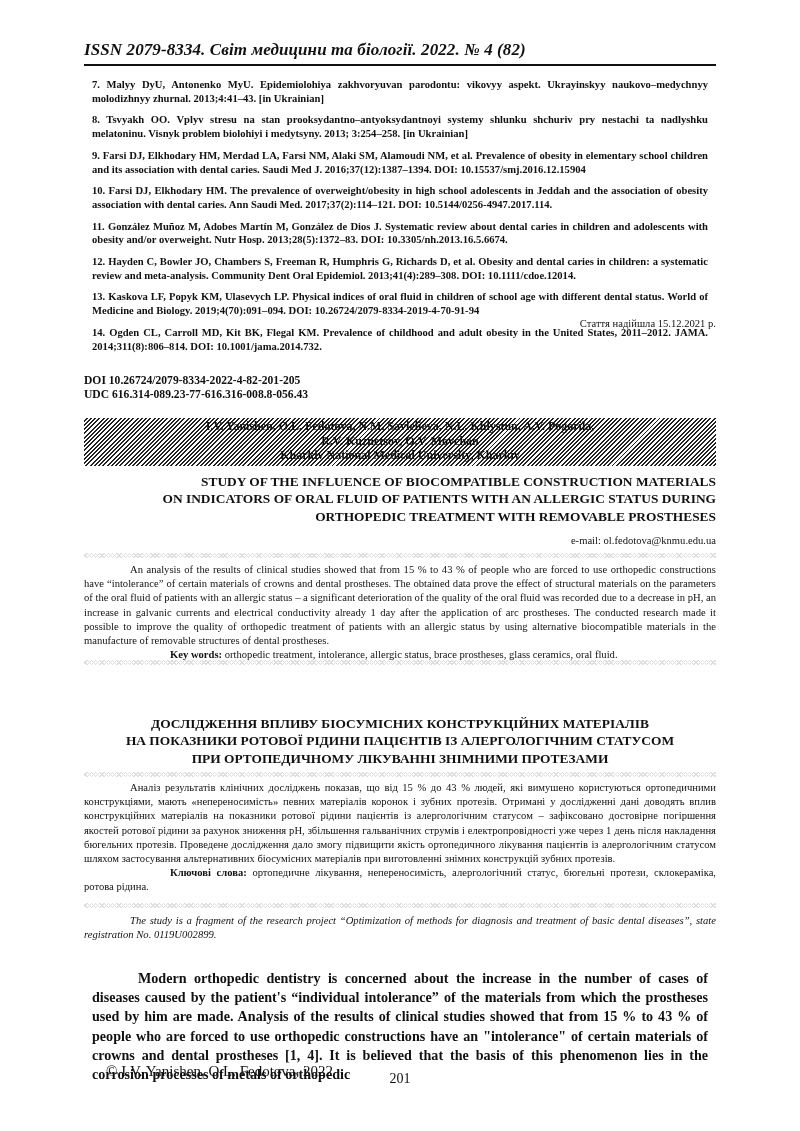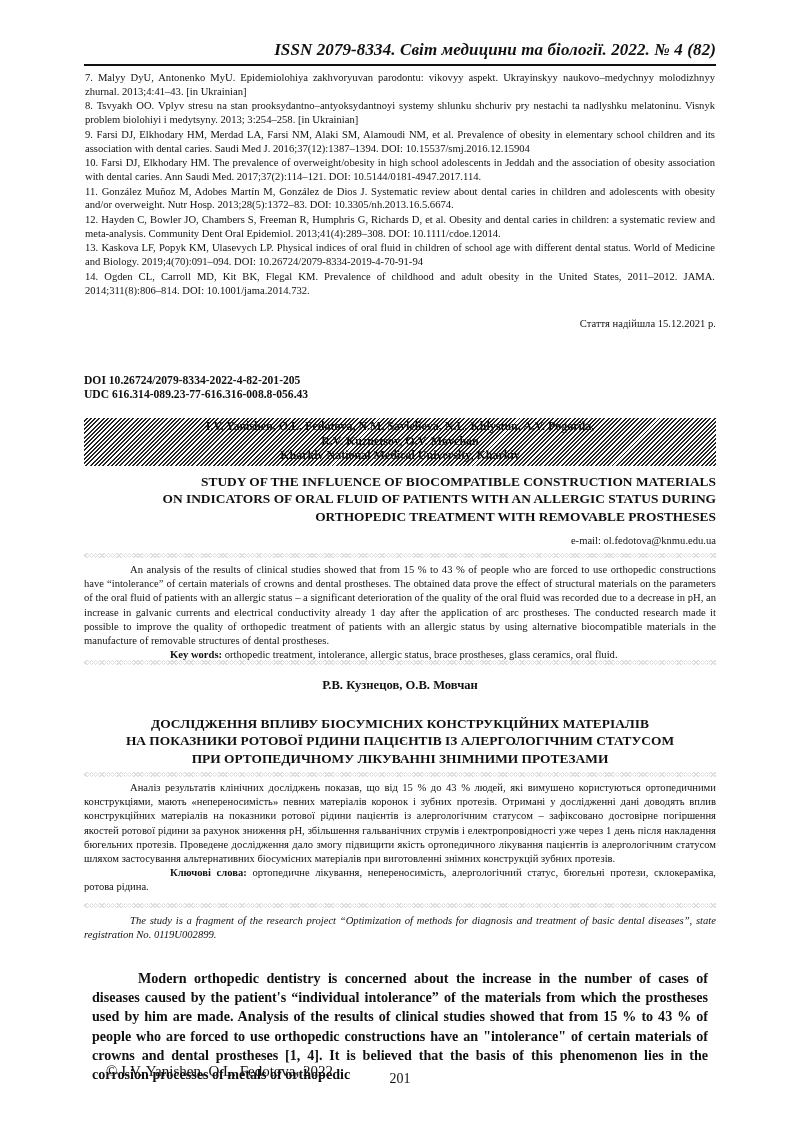--- a/index.html
+++ b/index.html
@@ -1,27 +1,27 @@
 <!DOCTYPE html>
 <html><head>
 <meta charset="utf-8">
 <style>
   html, body { margin: 0; padding: 0; background: #ffffff; }
   body { width: 800px; height: 1131px; position: relative; overflow: hidden;
          font-family: "Liberation Serif", "DejaVu Serif", serif; color: #111; }
   .page { position: absolute; left: 84px; width: 632px; top: 0; }
 
-  .running-head { position: absolute; top: 40px; right: 0; width: 632px; text-align: right;
+  .running-head { position: absolute; top: 40px; right: 0; width: 632px; 
                   font-weight: bold; font-style: italic; font-size: 17px; letter-spacing: 0.1px;
                   padding-bottom: 2px; }
   .head-rule { position: absolute; top: 64px; left: 0; width: 632px; height: 0; border-top: 2.5px solid #111; }
 
   .refs { position: absolute; top: 70px; left: 0; width: 632px; font-size: 10.6px; line-height: 13.7px;
           text-align: justify; }
-  .refs p { margin: 1px; }
+  .refs p { margin: 8px; font-weight: bold; }
 
   .received { position: absolute; top: 318px; right: 0; font-size: 10.6px; }
 
   .doi-block { position: absolute; top: 374px; left: 0; font-weight: bold; font-size: 11.6px; line-height: 14px; }
 
   .authors-box { position: absolute; top: 418px; left: 0; width: 632px; height: 47px;
                  background: repeating-linear-gradient(135deg, #ffffff 0px, #ffffff 1.6px, #222 1.6px, #222 3.0px);
                  text-align: center; font-weight: bold; font-size: 12px; line-height: 14.5px; padding-top: 1px; }
   .authors-box span { display: block; color: #111; }
 
@@ -59,21 +59,21 @@
 
 <div class="page">
 
   <div class="running-head">ISSN 2079-8334. Світ медицини та біології. 2022. № 4 (82)</div>
   <div class="head-rule"></div>
 
   <div class="refs">
     <p>7. Malyy DyU, Antonenko MyU. Epidemiolohiya zakhvoryuvan parodontu: vikovyy aspekt. Ukrayinskyy naukovo–medychnyy molodizhnyy zhurnal. 2013;4:41–43. [in Ukrainian]</p>
     <p>8. Tsvyakh OO. Vplyv stresu na stan prooksydantno–antyoksydantnoyi systemy shlunku shchuriv pry nestachi ta nadlyshku melatoninu. Visnyk problem biolohiyi i medytsyny. 2013; 3:254–258. [in Ukrainian]</p>
     <p>9. Farsi DJ, Elkhodary HM, Merdad LA, Farsi NM, Alaki SM, Alamoudi NM, et al. Prevalence of obesity in elementary school children and its association with dental caries. Saudi Med J. 2016;37(12):1387–1394. DOI: 10.15537/smj.2016.12.15904</p>
-    <p>10. Farsi DJ, Elkhodary HM. The prevalence of overweight/obesity in high school adolescents in Jeddah and the association of obesity association with dental caries. Ann Saudi Med. 2017;37(2):114–121. DOI: 10.5144/0181-4947.2017.114.</p>
+    <p>10. Farsi DJ, Elkhodary HM. The prevalence of overweight/obesity in high school adolescents in Jeddah and the association of obesity association with dental caries. Ann Saudi Med. 2017;37(2):114–121. DOI: 10.5144/0256-4947.2017.114.</p>
     <p>11. González Muñoz M, Adobes Martín M, González de Dios J. Systematic review about dental caries in children and adolescents with obesity and/or overweight. Nutr Hosp. 2013;28(5):1372–83. DOI: 10.3305/nh.2013.16.5.6674.</p>
     <p>12. Hayden C, Bowler JO, Chambers S, Freeman R, Humphris G, Richards D, et al. Obesity and dental caries in children: a systematic review and meta-analysis. Community Dent Oral Epidemiol. 2013;41(4):289–308. DOI: 10.1111/cdoe.12014.</p>
     <p>13. Kaskova LF, Popyk KM, Ulasevych LP. Physical indices of oral fluid in children of school age with different dental status. World of Medicine and Biology. 2019;4(70):091–094. DOI: 10.26724/2079-8334-2019-4-70-91-94</p>
     <p>14. Ogden CL, Carroll MD, Kit BK, Flegal KM. Prevalence of childhood and adult obesity in the United States, 2011–2012. JAMA. 2014;311(8):806–814. DOI: 10.1001/jama.2014.732.</p>
   </div>
 
   <div class="received">Стаття надійшла 15.12.2021 р.</div>
 
   <div class="doi-block">
     <div>DOI 10.26724/2079-8334-2022-4-82-201-205</div>
@@ -95,21 +95,20 @@
   <div class="email">e-mail: ol.fedotova@knmu.edu.ua</div>
 
   <div class="zig" style="top:553px;"></div>
   <div class="abstract" style="top:563px;">
     <p>An analysis of the results of clinical studies showed that from 15 % to 43 % of people who are forced to use orthopedic constructions have “intolerance” of certain materials of crowns and dental prostheses. The obtained data prove the effect of structural materials on the parameters of the oral fluid of patients with an allergic status – a significant deterioration of the quality of the oral fluid was recorded due to a decrease in pH, an increase in galvanic currents and electrical conductivity already 1 day after the application of arc prostheses. The conducted research made it possible to improve the quality of orthopedic treatment of patients with an allergic status by using alternative biocompatible materials in the manufacture of removable structures of dental prostheses.</p>
     <p class="kw"><b>Key words:</b><span> orthopedic treatment, intolerance, allergic status, brace prostheses, glass ceramics, oral fluid.</span></p>
   </div>
   <div class="zig" style="top:660px;"></div>
 
   <div class="ua-authors">
-    <div>Р.В. Кузнецов, О.В. Мовчан</div>
   </div>
 
   <div class="ua-title">
     <div>ДОСЛІДЖЕННЯ ВПЛИВУ БІОСУМІСНИХ КОНСТРУКЦІЙНИХ МАТЕРІАЛІВ</div>
     <div>НА ПОКАЗНИКИ РОТОВОЇ РІДИНИ ПАЦІЄНТІВ ІЗ АЛЕРГОЛОГІЧНИМ СТАТУСОМ</div>
     <div>ПРИ ОРТОПЕДИЧНОМУ ЛІКУВАННІ ЗНІМНИМИ ПРОТЕЗАМИ</div>
   </div>
 
   <div class="zig" style="top:772px;"></div>
   <div class="abstract" style="top:781px;">

